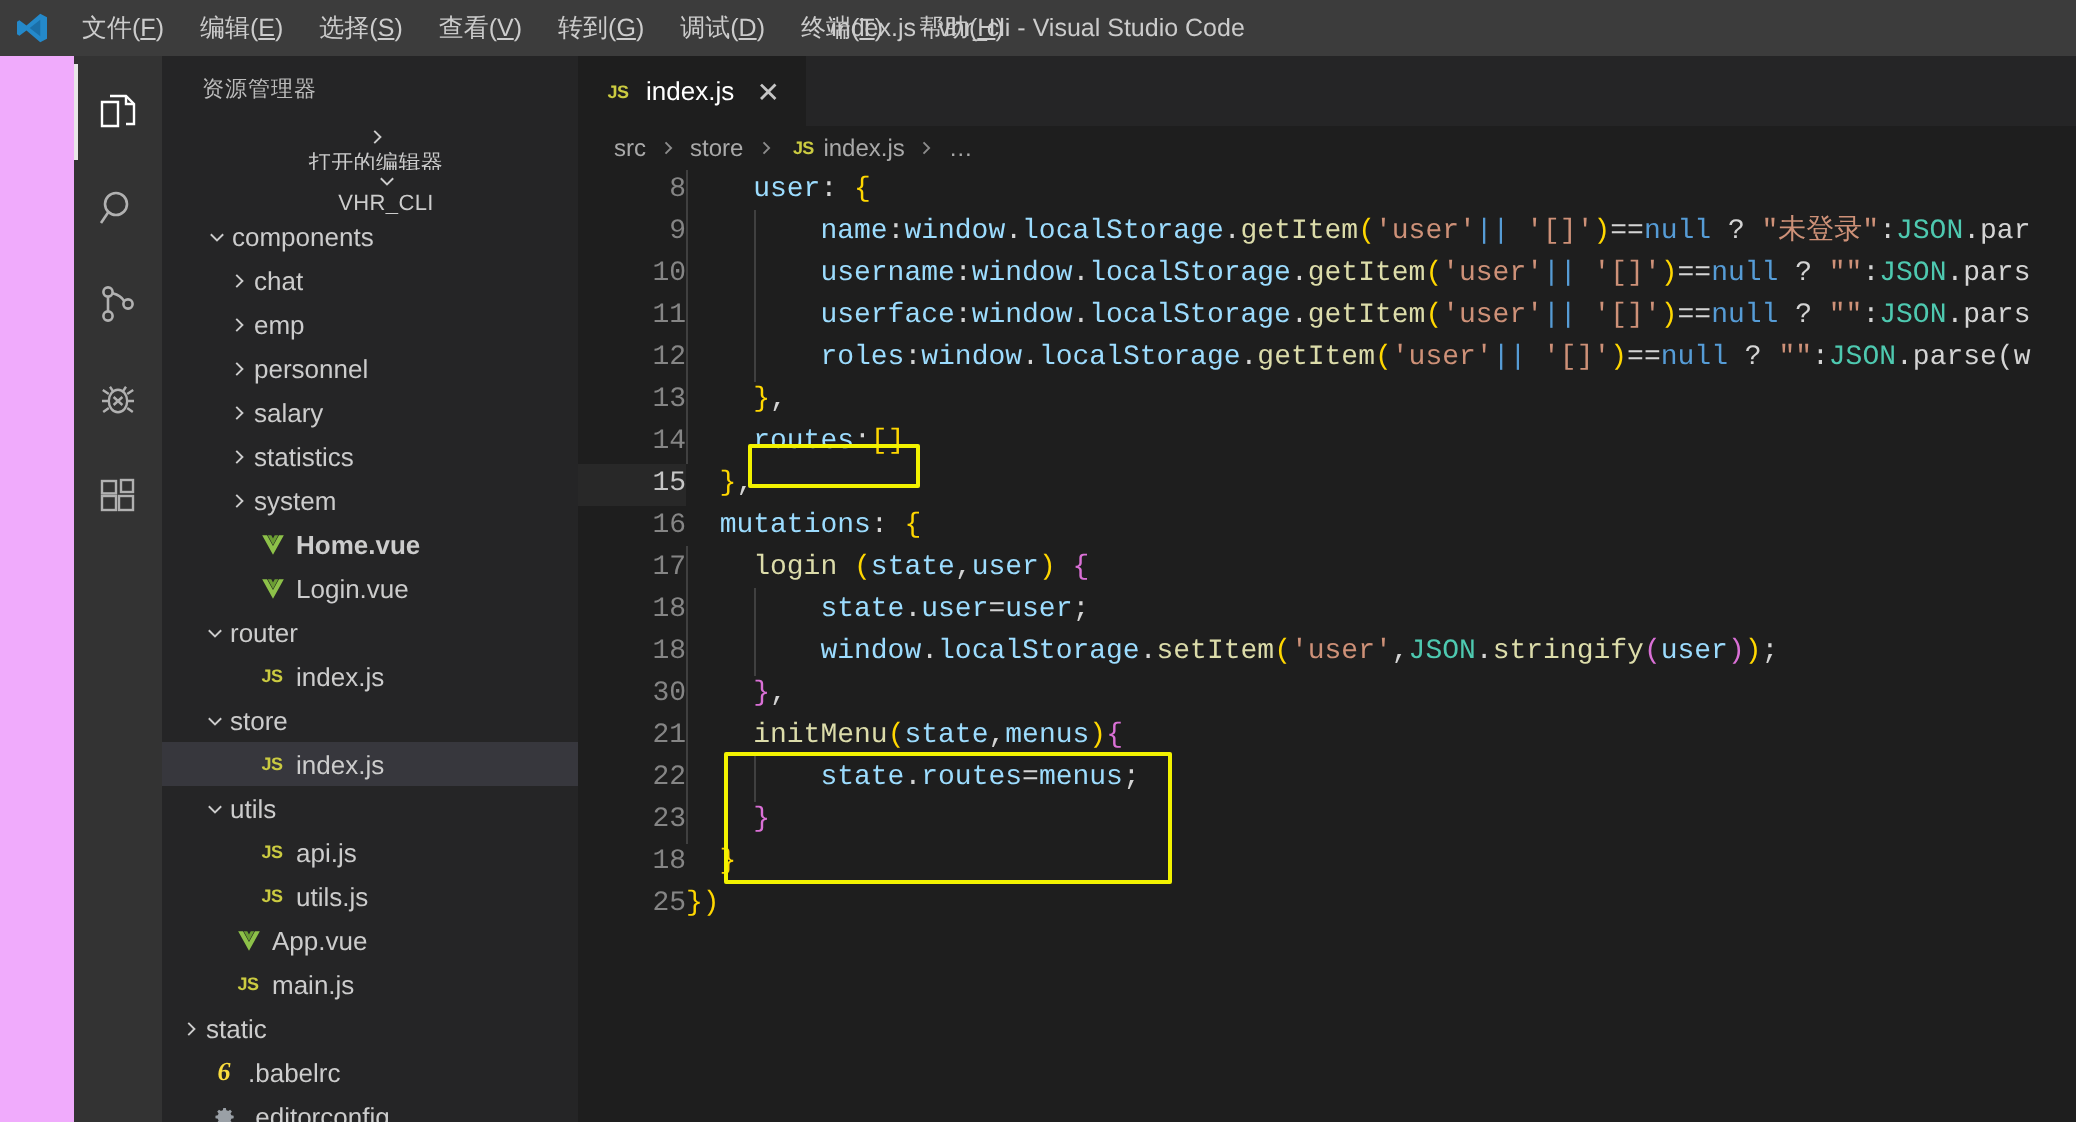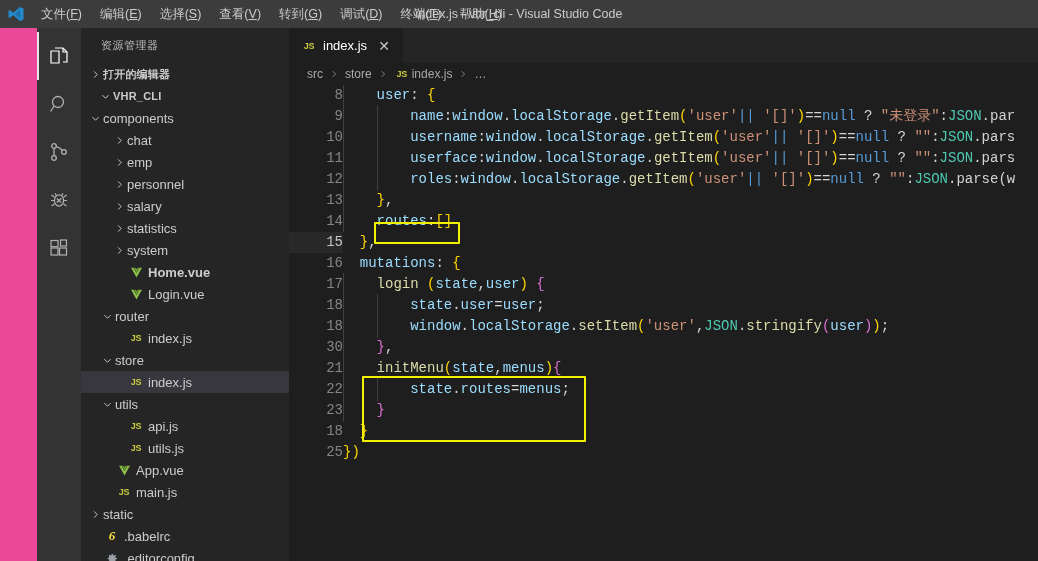--- a/index.html
+++ b/index.html
@@ -2,21 +2,21 @@
 <html><head>
 <meta charset="utf-8">
 <style>
   * { box-sizing: border-box; margin: 0; padding: 0; }
   html, body {
     width: 1038px; height: 561px;
     background: #1e1e1e;
     font-family: "Liberation Sans", sans-serif;
     overflow: hidden;
   }
-  .app { width: 1038px; height: 561px; display: flex; flex-direction: column; background:#ec4899; }
+  .app { width: 1038px; height: 561px; display: flex; flex-direction: column; background:#f0abfc; }
 
   
   .titlebar {
     height: 28px; min-height: 28px;
     background: #3c3c3c;
     display: flex; align-items: center;
     position: relative;
     color: #cccccc;
   }
   .vscode-logo { width: 32px; height: 28px; display:flex; align-items:center; justify-content:center; }
@@ -67,21 +67,21 @@
     height: 35px; line-height: 35px;
     font-size: 11px; color: #bbbbbb;
     padding-left: 20px; letter-spacing: .5px;
     white-space: nowrap;
   }
   .tree { flex: 1; overflow: hidden; font-size: 13px; color: #cccccc; }
   .row {
     height: 22px; display: flex; align-items: center;
     white-space: nowrap; cursor: pointer; position: relative;
   }
-  .row.section { font-weight: bold; font-size: 11px; letter-spacing: .2px; }
+  .row.section { font-weight: normal; font-size: 11px; letter-spacing: .2px; flex-direction: column; }
   .row.selected { background: #37373d; }
   .twisty {
     width: 16px; min-width: 16px; display: flex;
     align-items: center; justify-content: center;
     color: #cccccc;
   }
   .twisty svg { display:block; }
   .ficon {
     width: 18px; min-width: 18px;
     display: flex; align-items: center; justify-content: center;
@@ -242,21 +242,21 @@
         </div>
         <div class="row section" style="padding-left:16px">
           <span class="twisty">
             <svg width="11" height="11" viewBox="0 0 16 16" fill="none" stroke="#cccccc" stroke-width="1.4">
                 <path d="M3.5 6 L8 10.5 L12.5 6"></path>
               </svg>
           </span>
           <span class="lbl">VHR_CLI</span>
         </div>
         <div id="tree-rows">
-            <div class="row" style="padding-left: 6px;">
+            <div class="row" style="padding-left: 19px;">
               <span class="twisty">
                 <svg width="11" height="11" viewBox="0 0 16 16" fill="none" stroke="#cccccc" stroke-width="1.4">
                   <path d="M3.5 6 L8 10.5 L12.5 6"></path>
                 </svg>
               </span>
               <span class="lbl">components</span>
             </div>
             <div class="row" style="padding-left: 30px;">
               <span class="twisty">
                 <svg width="11" height="11" viewBox="0 0 16 16" fill="none" stroke="#cccccc" stroke-width="1.4">

